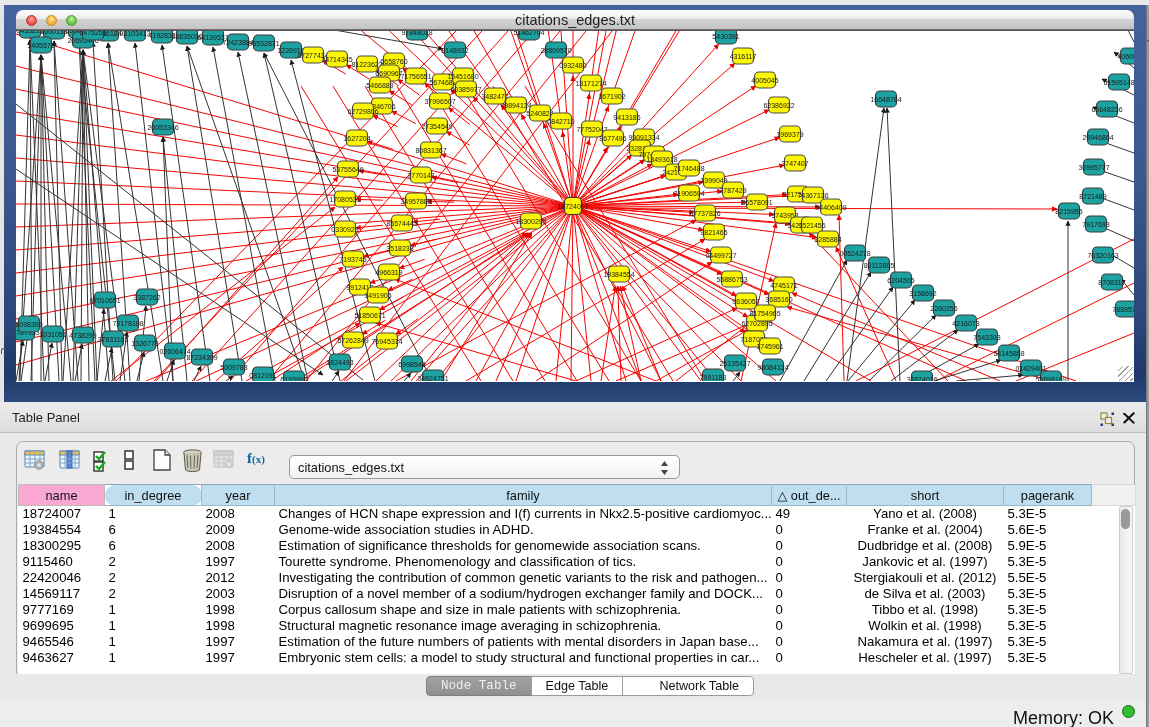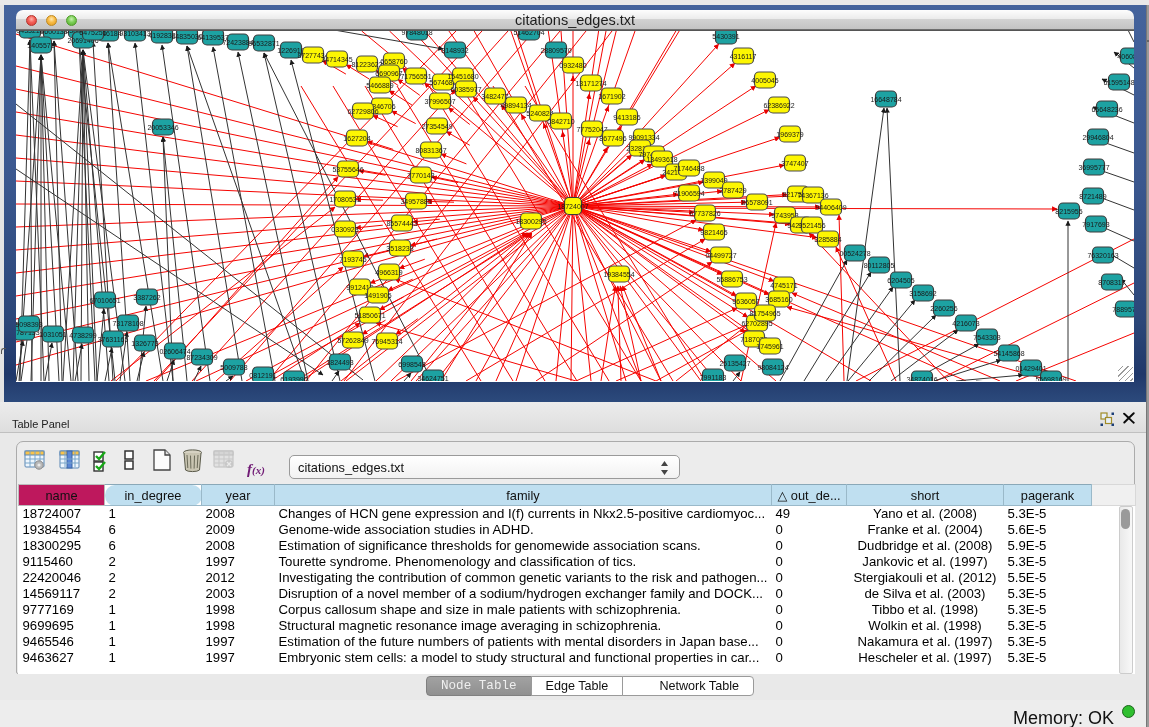--- a/index.html
+++ b/index.html
@@ -32,21 +32,21 @@
   background:repeating-linear-gradient(135deg, transparent 0 3px, #9a9a9a 3px 4px); }
 
 
 #rightstrip { position:absolute; right:0; top:5px; width:3px; height:722px;
   background:#9a9a9a; border-left:1px solid #777; }
 #rightstrip .div { position:absolute; top:35px; left:0; width:3px; height:2px; background:#666; }
 
 
 #tp-head { position:absolute; left:0; top:402px; width:1146px; height:31px;
   background:linear-gradient(180deg,#ececec,#dedede); border-bottom:1px solid #c0c0c0;}
-#tp-head .t { position:absolute; left:12px; top:8px; font-size:11px; color:#222;margin-top:8px; }
+#tp-head .t { position:absolute; left:12px; top:8px; font-size:13px; color:#222; }
 #tp-float { position:absolute; right:32px; top:10px; width:14px; height:14px; }
 #tp-x { position:absolute; right:11px; top:10px; }
 
 
 #tp-body { position:absolute; left:0; top:433px; width:1146px; height:294px; background:#e9e9e9; }
 #toolpanel { position:absolute; left:16px; top:8px; width:1119px; height:233px;
   background:#ececec; border:1px solid #ababab; border-radius:7px 7px 2px 2px; }
 #toolbar { position:absolute; left:2px; top:4px; height:32px; width:1100px; }
 .tbi { position:absolute; top:2px; }
 
@@ -56,21 +56,21 @@
   background:linear-gradient(180deg,#ffffff,#f2f2f2); }
 #dd .txt { position:absolute; left:8px; top:4px; font-size:12.8px; color:#111; }
 #dd .arr { position:absolute; right:10px; top:2px; font-size:10px; color:#333; letter-spacing:0; }
 
 
 #tbl-wrap { position:absolute; left:1px; top:42px; width:1117px; height:190px; background:#fff; }
 table { border-collapse:collapse; table-layout:fixed; width:1117px; font-size:13.2px; }
 td { font-size:13.2px; }
 th { height:21px; background:#bfdff0; border:1px solid #9ab9c9; border-top:1px solid #8aa8b8;
   font-weight:normal; font-size:12.8px; color:#111; }
-th.c-name { background:#be185d; border-color:#bbb;margin-left:24px; }
+th.c-name { background:#f9a8d4; border-color:#bbb;margin-left:24px; }
 th.c-fill { background:#f0f0f0; border-color:#d8d8d8; }
 td { height:16px; padding:0 0 0 4px; white-space:nowrap; overflow:hidden; color:#000; }
 tr { height:16px; }
 .c-name { width:86px; }
 .c-ind  { width:97px;border-radius:10px; }
 .c-year { width:73px; }
 .c-title{ width:497px; }
 .c-out  { width:75px; }
 .c-short{ width:157px; text-align:center; }
 .c-pr   { width:88px; }
@@ -987,21 +987,21 @@
           <path d="M4 5 l1.5 17 a7.5 2.5 0 0 0 14 0 L21 5" fill="#c9c5b2" stroke="#5a5a4a"></path>
           <path d="M7 7 l0.8 13 M10.5 7.6 l0.4 13 M14.5 7.6 l-0.4 13 M18 7 l-0.8 13" stroke="#6a6a58" fill="none"></path>
         </svg>
         <svg class="tbi" style="left:193px" width="24" height="24" viewBox="0 0 24 24" opacity="0.55">
           <rect x="2" y="3" width="19" height="16" rx="1" fill="#d9d9d9" stroke="#9a9a9a"></rect>
           <rect x="2" y="3" width="19" height="4" fill="#c3c3c3" stroke="#9a9a9a"></rect>
           <path d="M2 11h19 M2 15h19 M7 3v16 M12 3v16 M17 3v16" stroke="#ababab" fill="none"></path>
           <circle cx="17" cy="16" r="4" fill="#a9a9a9"></circle>
           <path d="M15 14 l4 4 M19 14 l-4 4" stroke="#e8e8e8" stroke-width="1.4"></path>
         </svg>
-        <div class="tbi" style="left:228px; top:4px; font-size:15px; font-style:italic; font-weight:bold; color:#701a75; font-family:'Liberation Serif',serif;margin-top:11px;">f<span style="font-size:11px;">(x)</span></div>
+        <div class="tbi" style="left:228px; top:4px; font-size:15px; font-weight:bold; color:#0369a1; font-family:'Liberation Serif',serif;">f<span style="font-size:11px;">(x)</span></div>
         <div id="dd">
             <span class="txt">citations_edges.txt</span>
           <svg class="arr" width="9" height="20" viewBox="0 0 9 20">
               <path d="M1 8 L4.5 3 L8 8 z M1 12 L4.5 17 L8 12 z" fill="#444"></path>
             </svg>
         </div>
       </div>
       <div id="tbl-wrap">
         <table>
           <tbody>
@@ -1012,21 +1012,21 @@
               <th class="c-title">family</th>
                 <th class="c-out">△ out_de...</th>
                 <th class="c-short">short</th>
               <th class="c-pr">pagerank</th>
                 <th class="c-fill"></th>
               </tr>
 <tr>
                 <td class="c-name">18724007</td>
                 <td class="c-ind">1</td>
                 <td class="c-year">2008</td>
-                <td class="c-title">Changes of HCN gene expression and I(f) currents in Nkx2.5-positive cardiomyoc...</td>
+                <td class="c-title">Changes of HCN shape expression and I(f) currents in Nkx2.5-positive cardiomyoc...</td>
                 <td class="c-out">49</td>
                 <td class="c-short">Yano et al. (2008)</td>
                 <td class="c-pr">5.3E-5</td>
                 <td class="c-fill"></td>
               </tr>
 <tr>
                 <td class="c-name">19384554</td>
                 <td class="c-ind">6</td>
                 <td class="c-year">2009</td>
                 <td class="c-title">Genome-wide association studies in ADHD.</td>

